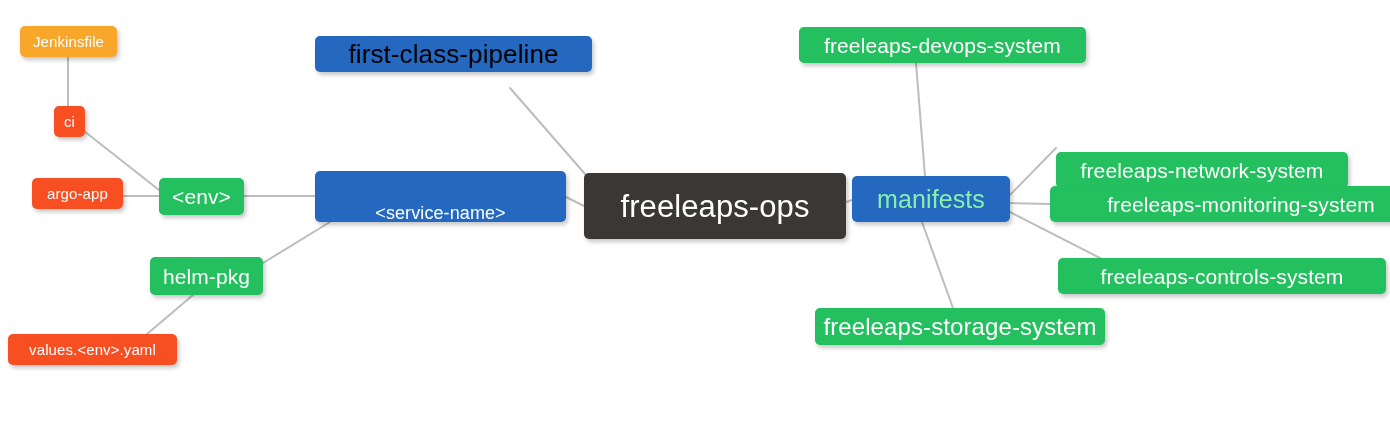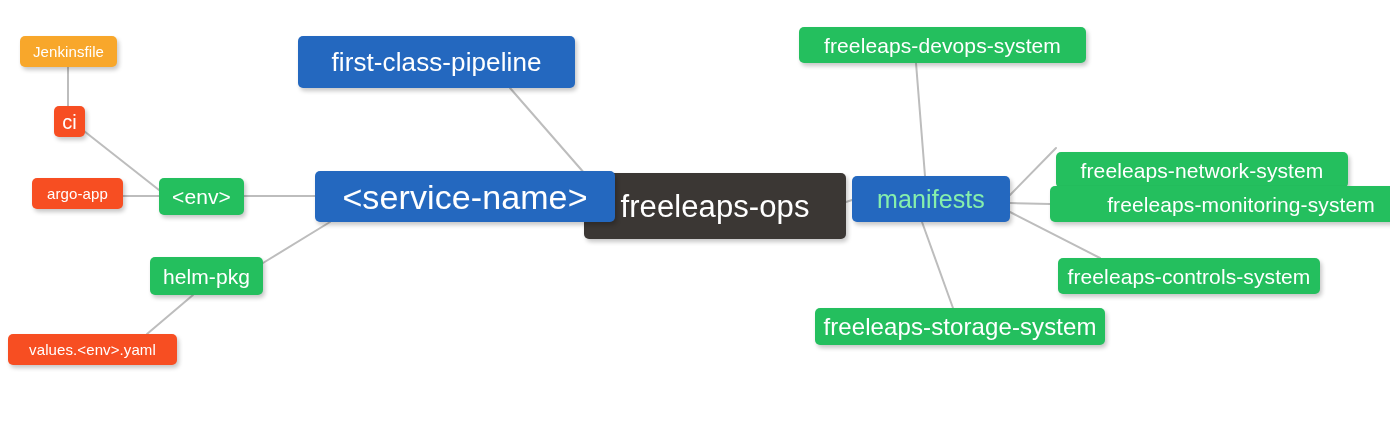--- a/index.html
+++ b/index.html
@@ -65,56 +65,56 @@
       <path d="M 925 176 L 916 63" stroke="#BDBDBD" stroke-width="2" fill="none" stroke-linecap="round"></path>
       <path d="M 1010 195 L 1056 148" stroke="#BDBDBD" stroke-width="2" fill="none" stroke-linecap="round"></path>
       <path d="M 1010 203 L 1050 204" stroke="#BDBDBD" stroke-width="2" fill="none" stroke-linecap="round"></path>
       <path d="M 1010 212 L 1100 258" stroke="#BDBDBD" stroke-width="2" fill="none" stroke-linecap="round"></path>
       <path d="M 922 222 L 953 308" stroke="#BDBDBD" stroke-width="2" fill="none" stroke-linecap="round"></path>
     </svg>
   <div id="node-layer">
       <div class="node lvl-root" style="left: 584px; top: 173px; width: 262px; height: 66px; font-size: 31px; background: rgb(59, 55, 52); color: rgb(255, 255, 255);">
         <span class="node-label">freeleaps-ops</span>
       </div>
-      <div class="node lvl-blue" style="left: 315px; top: 171px; width: 300px; height: 51px; font-size: 34px; background: rgb(36, 104, 191); color: rgb(255, 255, 255);">
+      <div class="node lvl-blue" style="left: 315px; top: 171px; width: 251px; height: 51px; font-size: 18px; background: rgb(36, 104, 191); color: rgb(255, 255, 255); align-items: flex-end;">
         <span class="node-label">&lt;service-name&gt;</span>
       </div>
-      <div class="node lvl-blue" style="left: 298px; top: 36px; width: 277px; height: 52px; font-size: 26px; background: rgb(36, 104, 191); color: #ffffff;">
+      <div class="node lvl-blue" style="left: 315px; top: 36px; width: 277px; height: 36px; font-size: 26px; background: rgb(36, 104, 191); color: #000000;">
         <span class="node-label">first-class-pipeline</span>
       </div>
       <div class="node lvl-blue" style="left: 852px; top: 176px; width: 158px; height: 46px; font-size: 25px; background: rgb(36, 104, 191); color: #86efac;">
         <span class="node-label">manifests</span>
       </div>
       <div class="node lvl-green" style="left: 159px; top: 178px; width: 85px; height: 37px; font-size: 21px; background: rgb(36, 191, 94); color: rgb(255, 255, 255);">
         <span class="node-label">&lt;env&gt;</span>
       </div>
       <div class="node lvl-green" style="left: 150px; top: 257px; width: 113px; height: 38px; font-size: 21px; background: rgb(36, 191, 94); color: rgb(255, 255, 255);">
         <span class="node-label">helm-pkg</span>
       </div>
-      <div class="node lvl-red" style="left: 54px; top: 106px; width: 31px; height: 31px; font-size: 20px; background: rgb(247, 78, 34); color: rgb(255, 255, 255);">
+      <div class="node lvl-red" style="left: 54px; top: 106px; width: 31px; height: 31px; font-size: 15px; background: rgb(247, 78, 34); color: rgb(255, 255, 255);">
         <span class="node-label">ci</span>
       </div>
       <div class="node lvl-red" style="left: 32px; top: 178px; width: 91px; height: 31px; font-size: 15px; background: rgb(247, 78, 34); color: rgb(255, 255, 255);">
         <span class="node-label">argo-app</span>
       </div>
       <div class="node lvl-red" style="left: 8px; top: 334px; width: 169px; height: 31px; font-size: 15px; background: rgb(247, 78, 34); color: rgb(255, 255, 255); text-align: center;">
         <span class="node-label">values.&lt;env&gt;.yaml</span>
       </div>
-      <div class="node lvl-orange" style="left: 20px; top: 36px; width: 97px; height: 31px; font-size: 15px; background: rgb(248, 167, 43); color: rgb(255, 255, 255);">
+      <div class="node lvl-orange" style="left: 20px; top: 26px; width: 97px; height: 31px; font-size: 15px; background: rgb(248, 167, 43); color: rgb(255, 255, 255);">
         <span class="node-label">Jenkinsfile</span>
       </div>
       <div class="node lvl-green" style="left: 799px; top: 27px; width: 287px; height: 36px; font-size: 21px; background: rgb(36, 191, 94); color: rgb(255, 255, 255);">
         <span class="node-label">freeleaps-devops-system</span>
       </div>
       <div class="node lvl-green" style="left: 1056px; top: 112px; width: 292px; height: 36px; font-size: 21px; background: rgb(36, 191, 94); color: rgb(255, 255, 255); margin-top: 40px;">
         <span class="node-label">freeleaps-network-system</span>
       </div>
       <div class="node lvl-green" style="left: 1050px; top: 186px; width: 382px; height: 36px; font-size: 21px; background: rgb(36, 191, 94); color: rgb(255, 255, 255);">
         <span class="node-label">freeleaps-monitoring-system</span>
       </div>
-      <div class="node lvl-green" style="left: 1058px; top: 258px; width: 262px; height: 36px; font-size: 21px; background: rgb(36, 191, 94); color: rgb(255, 255, 255);">
+      <div class="node lvl-green" style="left: 1058px; top: 258px; width: 328px; height: 36px; font-size: 21px; background: rgb(36, 191, 94); color: rgb(255, 255, 255);">
         <span class="node-label">freeleaps-controls-system</span>
       </div>
       <div class="node lvl-green" style="left: 815px; top: 308px; width: 290px; height: 37px; font-size: 24px; background: rgb(36, 191, 94); color: rgb(255, 255, 255);">
         <span class="node-label">freeleaps-storage-system</span>
       </div>
     </div>
 </div>
 
 </body></html>

